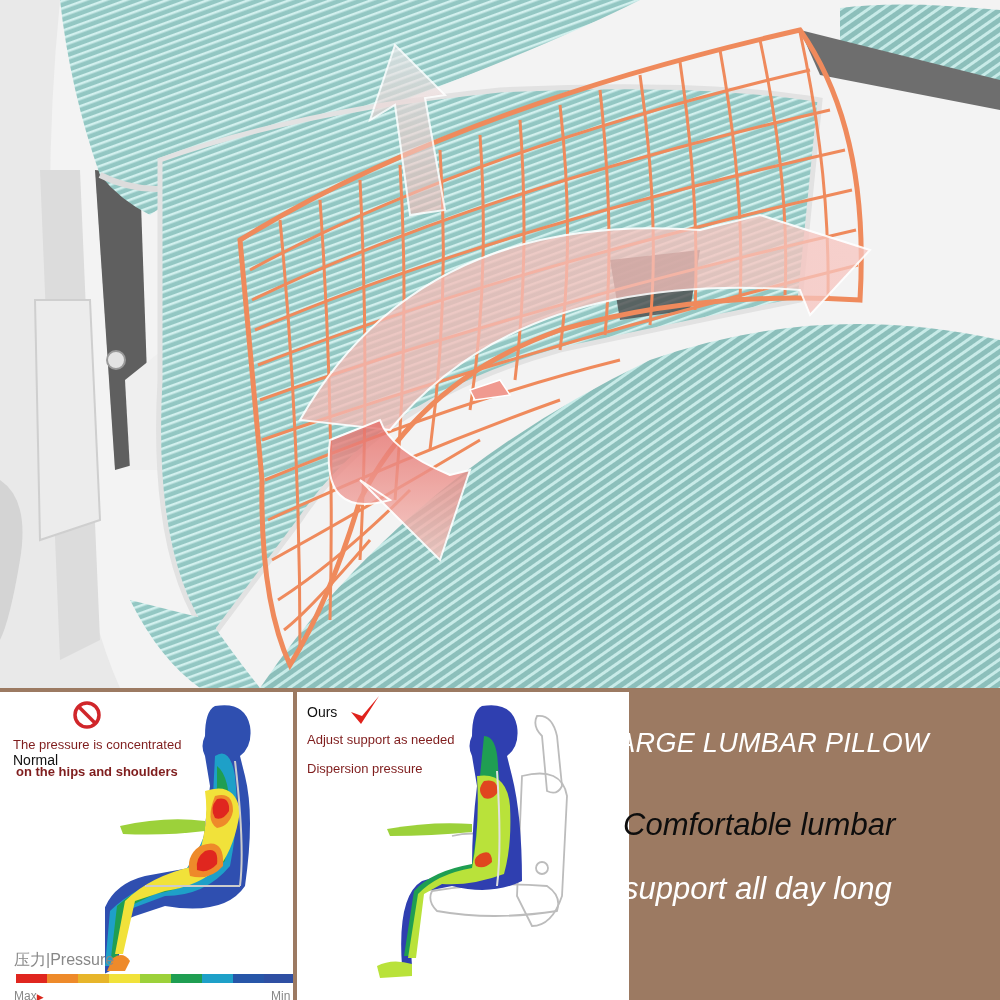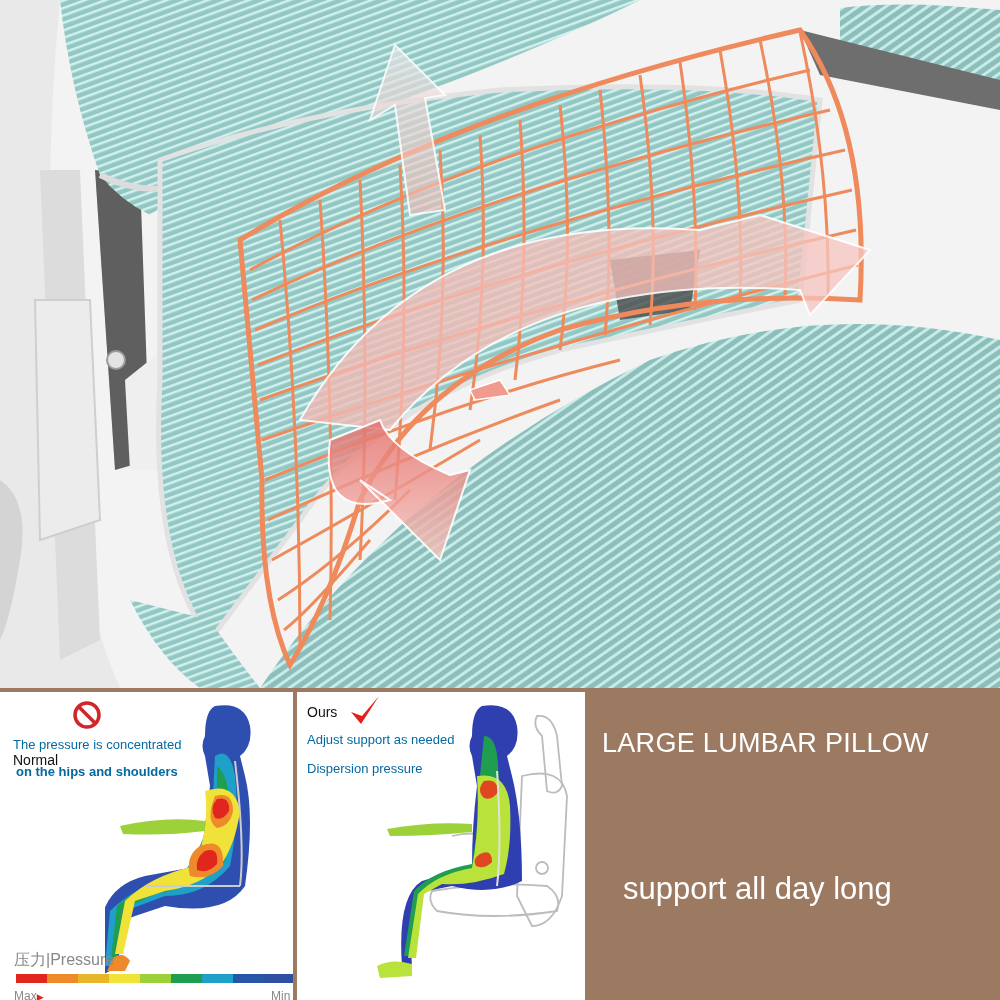--- a/index.html
+++ b/index.html
@@ -7,33 +7,33 @@
   body { position: relative; font-family: "Liberation Sans", sans-serif; }
 
   
   .photo { position: absolute; left: 0; top: 0; width: 1000px; height: 688px; overflow: hidden; background: #f2f2f2; }
   .photo svg { position: absolute; left: 0; top: 0; }
 
   
   .band { position: absolute; left: 0; top: 688px; width: 1000px; height: 312px; background: #9c7a62; }
   .panel { position: absolute; top: 4px; height: 308px; background: #ffffff; overflow: hidden; }
   .panel-normal { left: 0; width: 293px; }
-  .panel-ours { left: 297px; width: 288px; }
+  .panel-ours { left: 297px; width: 332px; }
 
   .p-title { position: absolute; font-size: 14px; color: #111; font-weight: 500; }
-  .p-line { position: absolute; font-size: 13px; color: #0369a1; white-space: nowrap; }
+  .p-line { position: absolute; font-size: 13px; color: #7f1d1d; white-space: nowrap; }
 
   .legend-label { position: absolute; left: 14px; top: 258px; font-size: 16px; color: #888; }
   .legend-bar { position: absolute; left: 16px; top: 282px; width: 279px; height: 9px; display: flex; }
   .legend-bar span { flex: 1; height: 100%; }
   .legend-max { position: absolute; left: 14px; top: 297px; font-size: 12px; color: #888; }
   .legend-max i { font-style: normal; color: #d9261c; font-size: 9px; }
   .legend-min { position: absolute; left: 271px; top: 297px; font-size: 12px; color: #888; }
 
-  .right-text { position: absolute; left: 585px; top: 0; width: 415px; height: 312px; }
+  .right-text { position: absolute; left: 585px; top: 0; width: 415px; height: 312px; font-style: italic; }
   .headline { position: absolute; left: 17px; top: 40px; font-size: 27px; color: #ffffff; letter-spacing: 0.3px; white-space: nowrap; }
   .sub1 { position: absolute; left: 38px; top: 119px; font-size: 31px; color: #0d0d0d; white-space: nowrap; }
   .sub2 { position: absolute; left: 38px; top: 183px; font-size: 31px; color: #ffffff; white-space: nowrap; }
 </style>
 </head>
 <body>
 
 <div class="photo">
   <svg width="1000" height="688" viewBox="0 0 1000 688">
     <defs>
@@ -185,15 +185,16 @@
       <path d="M112 85 Q126 82 126 96 Q120 105 112 102 Q104 94 112 85 Z" fill="#e0461f"></path>
       <path d="M108 158 Q120 152 120 166 Q112 174 104 170 Q100 163 108 158 Z" fill="#e0461f"></path>
       <path d="M15 133 Q60 125 100 128 L100 136 Q60 140 18 140 Z" fill="#9cd13a"></path>
       <path d="M5 270 Q20 262 40 268 L40 280 L8 282 Z" fill="#b9e23a"></path>
       <path d="M125 75 Q130 150 125 190" stroke="#e0e0e0" stroke-width="2" fill="none"></path>
     </svg>
   </div>
 
   <div class="right-text">
     <div class="headline">LARGE LUMBAR PILLOW</div>
+    <div class="sub1">Comfortable lumbar</div>
     <div class="sub2">support all day long</div>
   </div>
 </div>
 
 </body></html>

